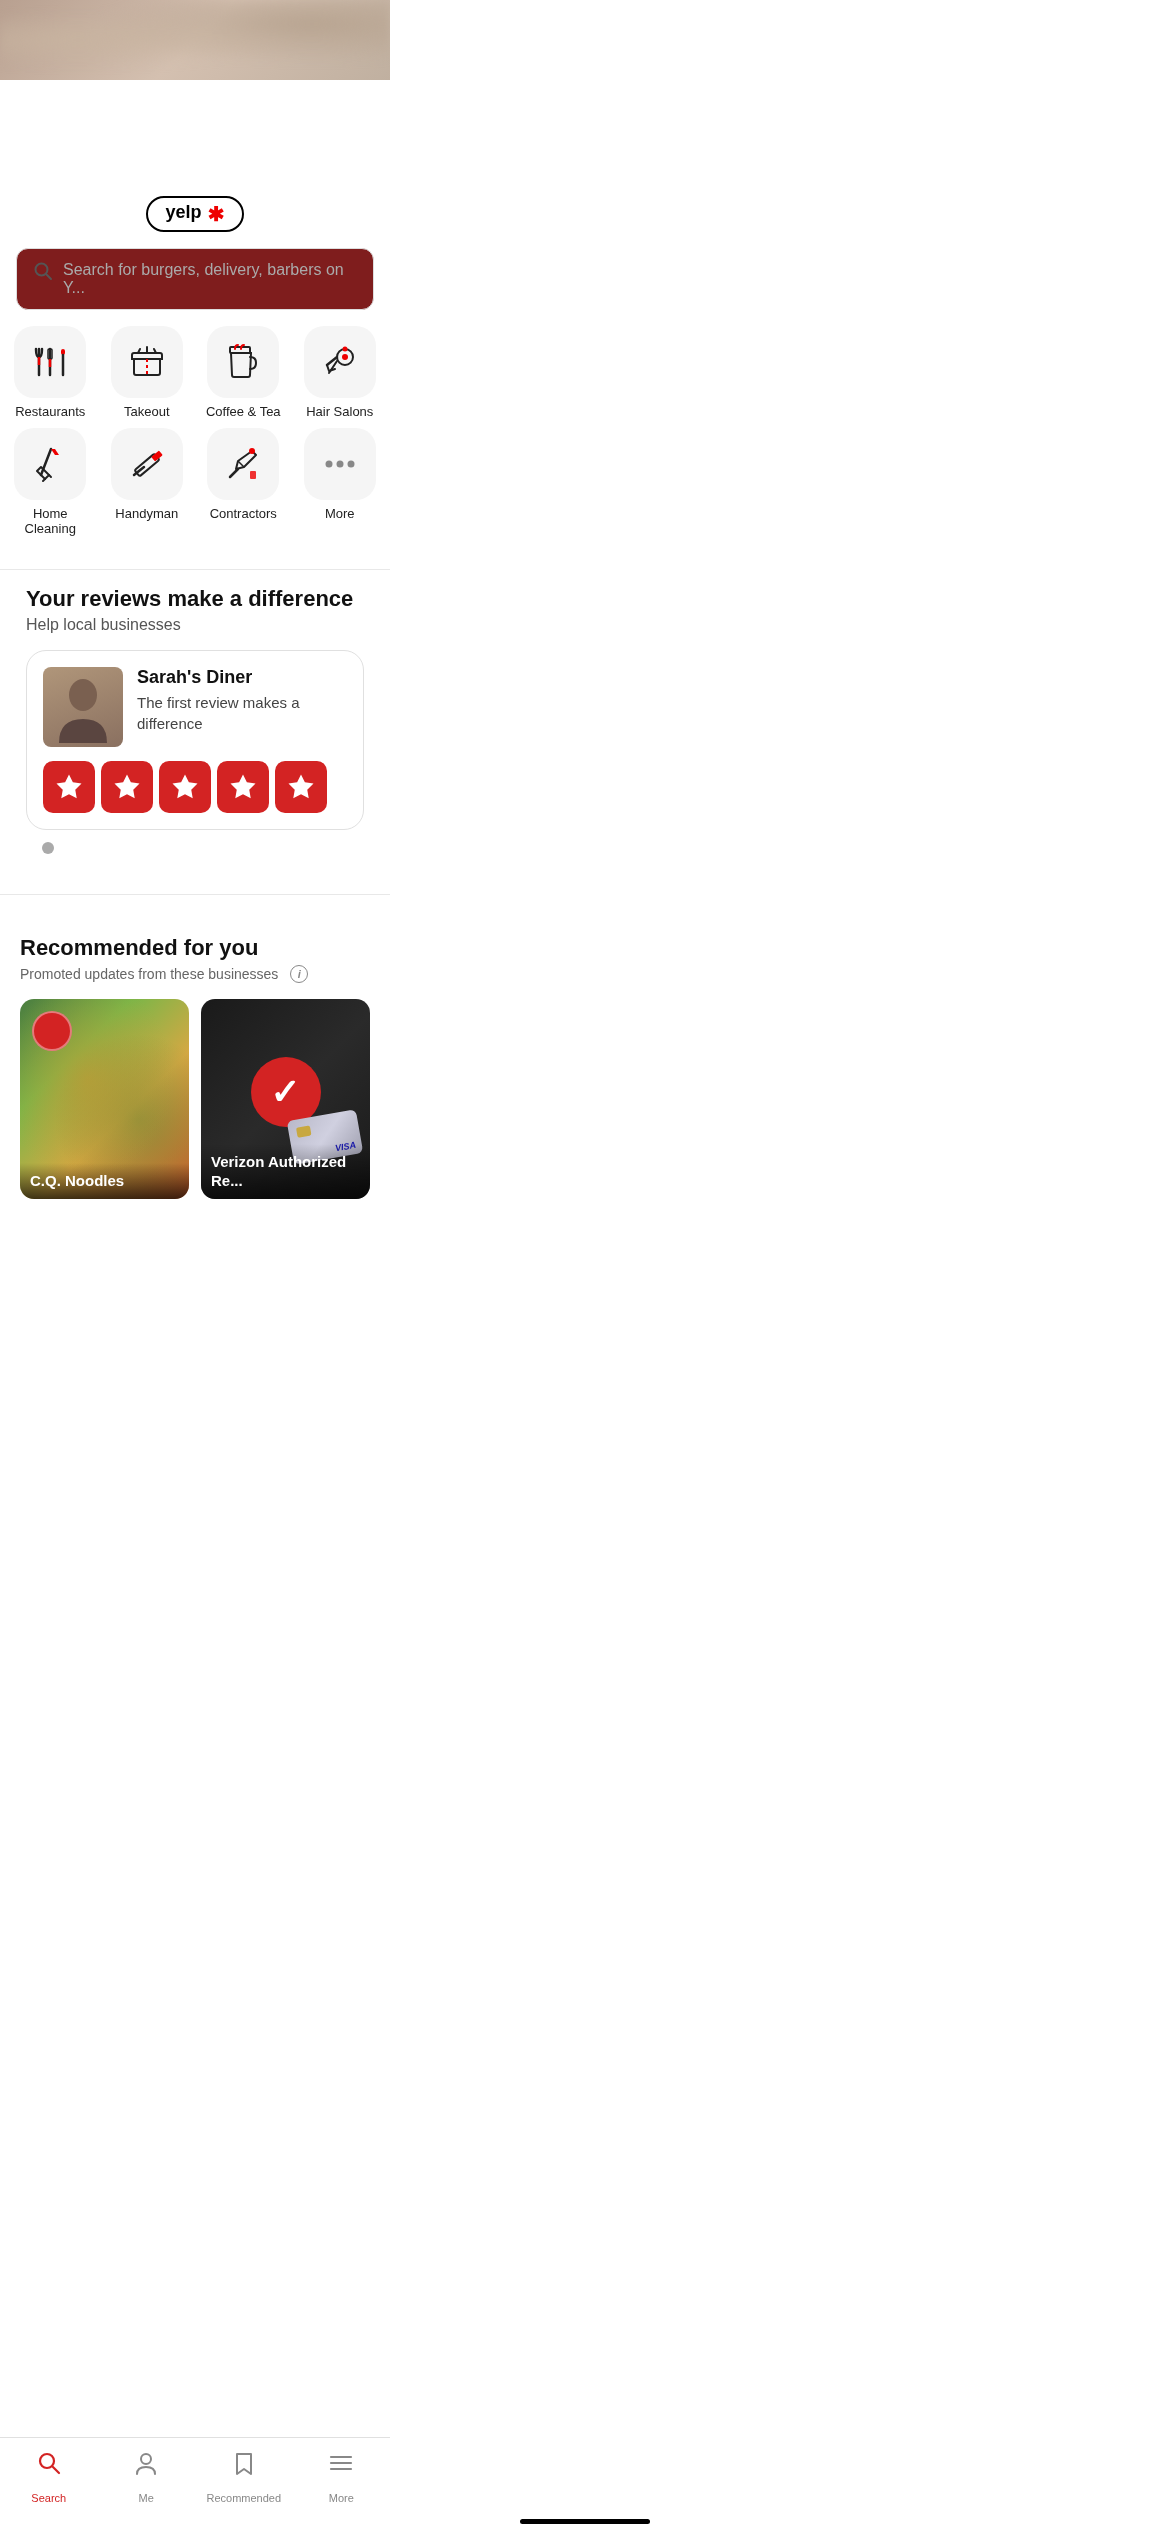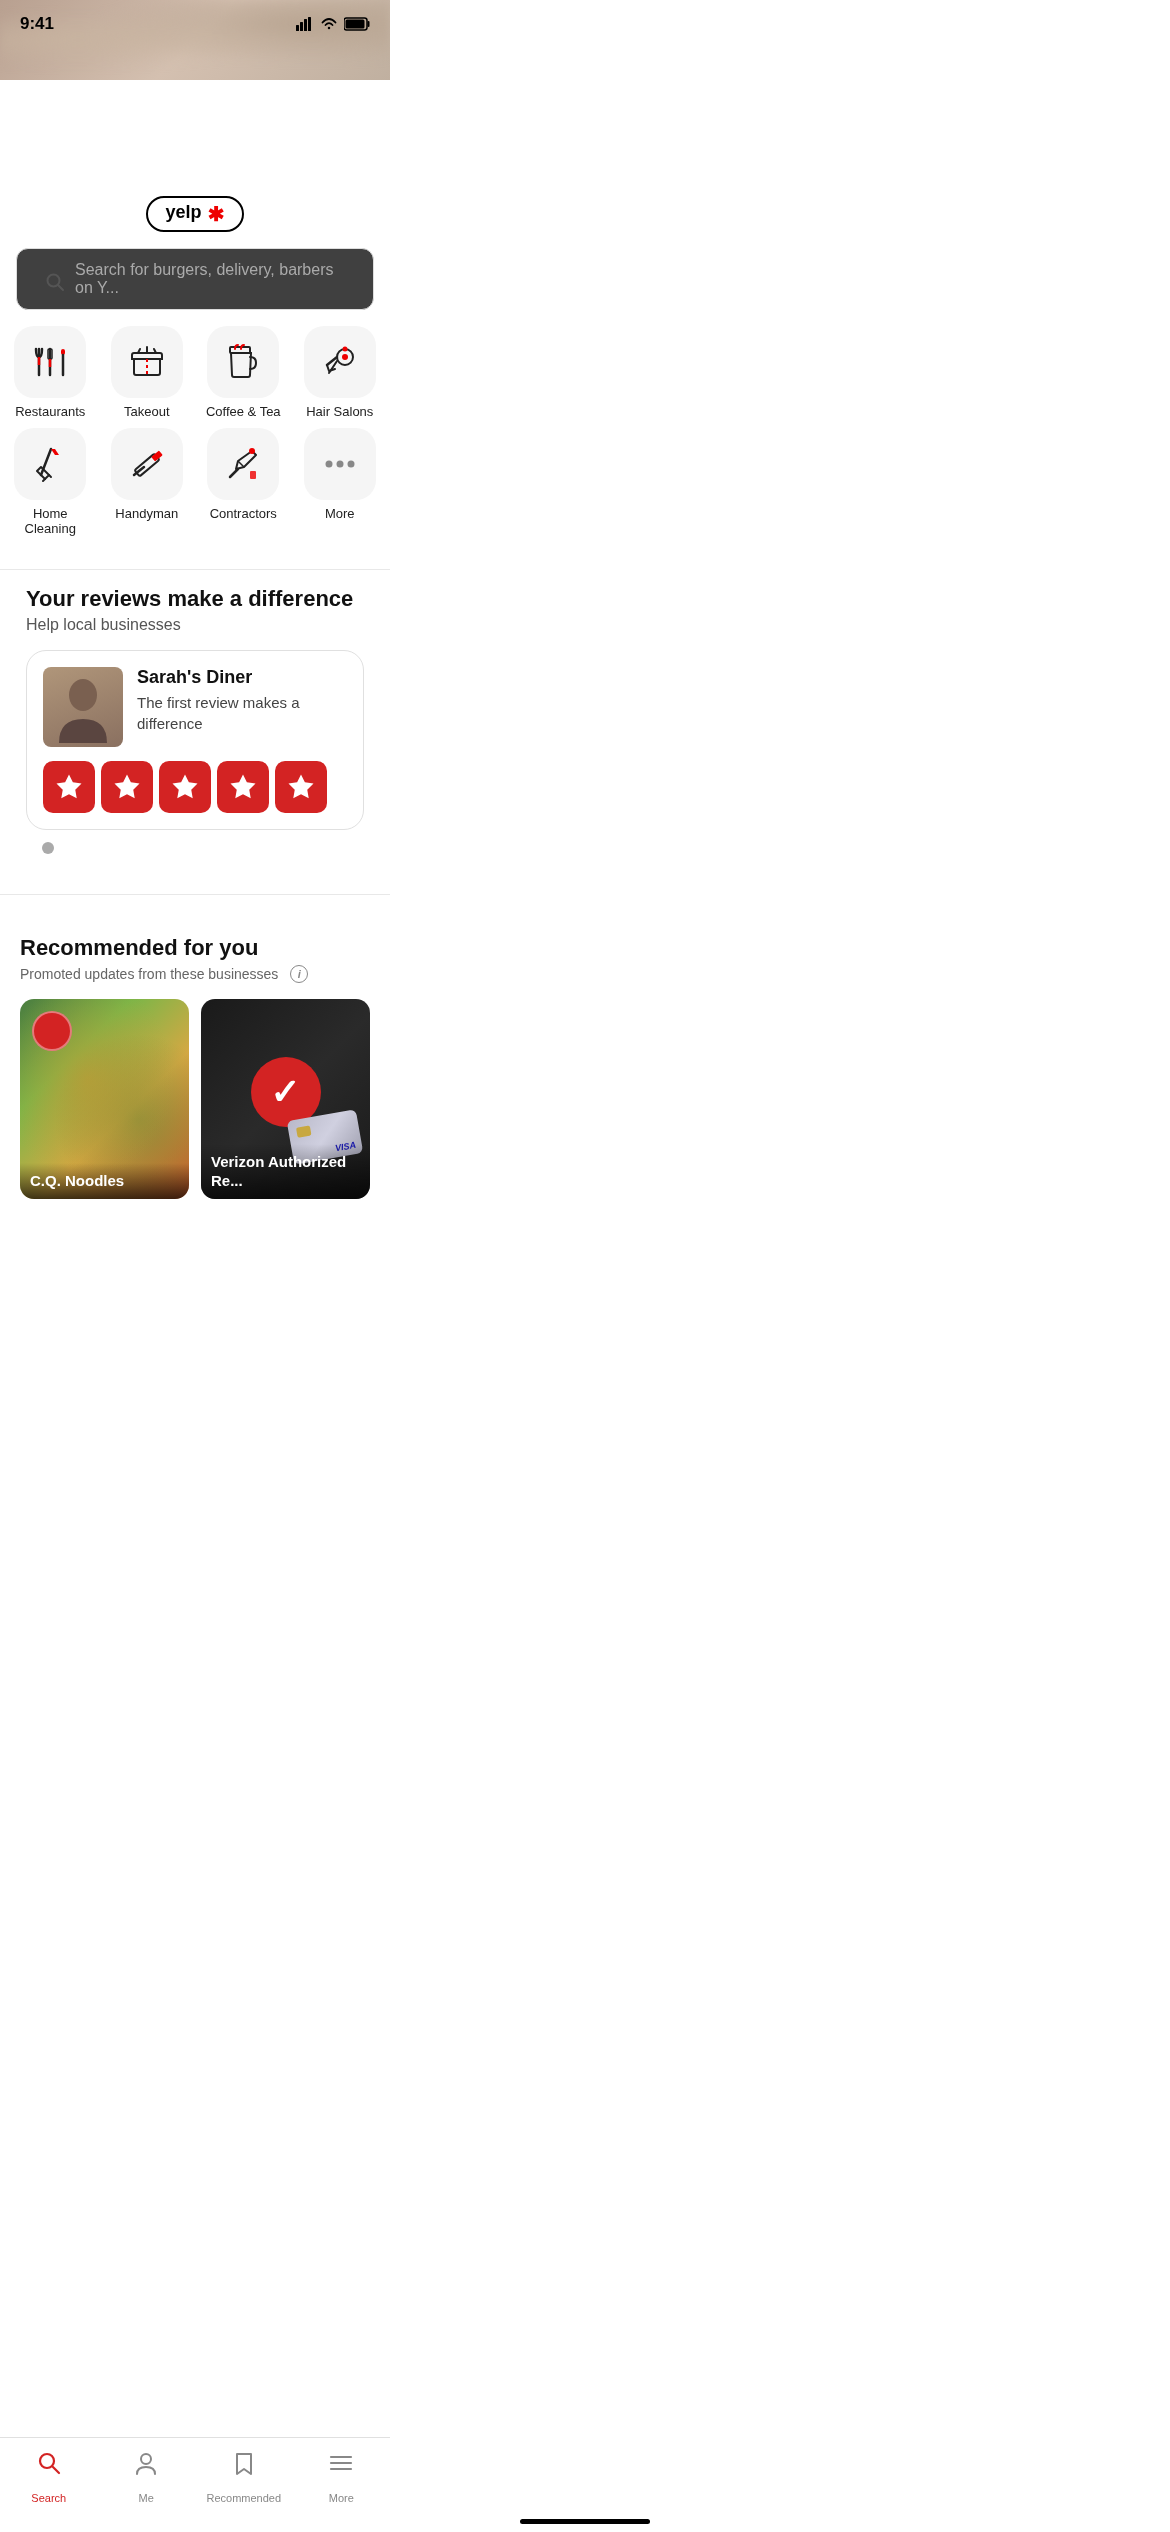--- a/index.html
+++ b/index.html
@@ -58,23 +58,23 @@
       color: #e00;
       font-size: 20px;
     }
 
     
     .search-bar {
       margin: 8px 16px 16px;
       border: 1.5px solid #ddd;
       border-radius: 12px;
       display: flex;
-      align-items: flex-end;
-      padding: 12px 28px;
-      background: #404040;
+      align-items: flex-start;
+      padding: 12px 16px;
+      background: #7f1d1d;
     }
     .search-bar-icon {
       color: #555;
       font-size: 18px;
       margin-right: 10px;
     }
     .search-bar-text {
       color: #aaa;
       font-size: 16px;
     }
@@ -428,44 +428,20 @@
   </style>
 </head>
 <body>
 
 <div class="scroll-content">
 
   <div class="hero-bg">
     <div class="hero-bg-blur"></div>
   </div>
 
-  <div class="status-bar" style="position:absolute;top:0;left:0;right:0;z-index:10;background:transparent;">
-    <span class="status-time">9:41</span>
-    <div class="status-icons">
-
-      <svg width="18" height="14" viewBox="0 0 18 14">
-        <rect x="0" y="8" width="3" height="6" fill="#000" rx="0.5"></rect>
-        <rect x="4" y="5" width="3" height="9" fill="#000" rx="0.5"></rect>
-        <rect x="8" y="2" width="3" height="12" fill="#000" rx="0.5"></rect>
-        <rect x="12" y="0" width="3" height="14" fill="#000" rx="0.5"></rect>
-      </svg>
-
-      <svg width="18" height="14" viewBox="0 0 18 14">
-        <path d="M9 11 L9 11" stroke="#000" stroke-width="2.5" stroke-linecap="round"></path>
-        <path d="M5.5 8C6.6 6.8 7.7 6.2 9 6.2s2.4 0.6 3.5 1.8" stroke="#000" stroke-width="1.8" fill="none" stroke-linecap="round"></path>
-        <path d="M2.5 5.5C4.5 3.2 6.6 2 9 2s4.5 1.2 6.5 3.5" stroke="#000" stroke-width="1.8" fill="none" stroke-linecap="round"></path>
-      </svg>
-
-      <svg width="26" height="14" viewBox="0 0 26 14">
-        <rect x="0" y="1" width="23" height="12" rx="2.5" stroke="#000" stroke-width="1.5" fill="none"></rect>
-        <rect x="23.5" y="4" width="2" height="6" rx="1" fill="#000"></rect>
-        <rect x="1.5" y="2.5" width="19" height="9" rx="1.5" fill="#000"></rect>
-      </svg>
-    </div>
-  </div>
 
   <div class="header" style="margin-top:80px;">
     <div class="yelp-logo">
       <span>yelp</span>
       <span class="yelp-burst">✱</span>
     </div>
   </div>
 
   <div class="search-bar">
     <span class="search-bar-icon">

